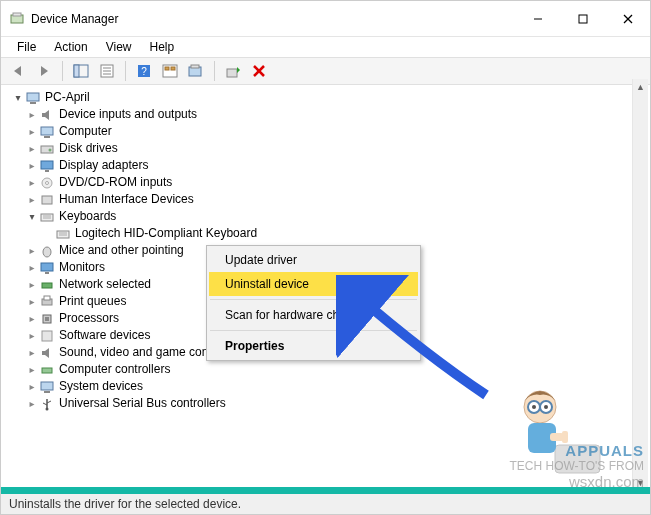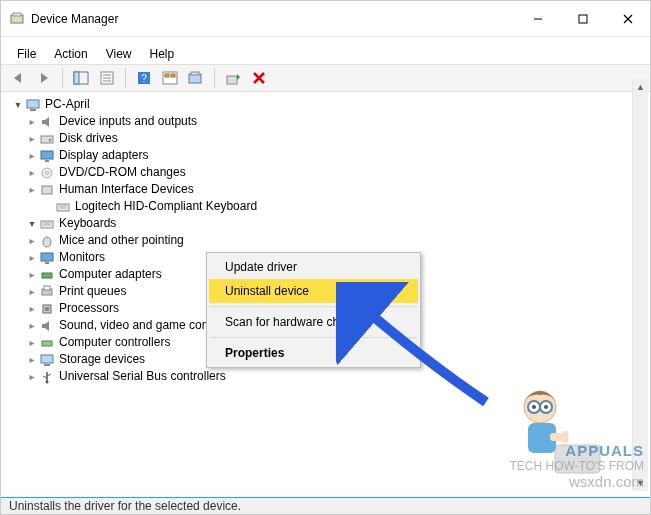--- a/index.html
+++ b/index.html
@@ -30,21 +30,20 @@
     font-family: "Segoe UI Symbol", sans-serif;
     font-size: 10px;
   }
   .menubar {
     height: 20px;
     display: flex;
     align-items: center;
     padding-left: 8px;
     gap: 2px;
     background: #fff;
-    margin-top: 7px;
   }
   .menubar .menu-item { padding: 2px 8px; font-size: 12px; }
   .toolbar {
     height: 28px;
     display: flex;
     align-items: center;
     padding-left: 6px;
     gap: 4px;
     background: #f5f5f5;
     border-top: 1px solid #e0e0e0;
@@ -107,25 +106,25 @@
   .cm-item {
     padding: 5px 16px;
   }
   .cm-item.highlight { background: #fde047; }
   .cm-item.bold { font-weight: 600; }
   .cm-sep { height: 1px; background: #d8d8d8; margin: 3px 1px; }
 
   .statusbar {
     position: absolute;
     left: 0; right: 0; bottom: 0;
-    height: 17px;
+    height: 27px;
     display: flex; align-items: center;
     padding-left: 8px;
     background: #f0f0f0;
-    border-top: 1px solid #14b8a6;
+    border-top: 7px solid #14b8a6;
     font-size: 12px;
     color: #333;
   }
 
   .arrow-annotation {
     position: absolute;
     left: 335px;
     top: 190px;
     pointer-events: none;
   }
@@ -274,20 +273,30 @@
     <div class="tree-row lvl1">
       <span class="arrow right"></span>
       <span class="dicon">
           <svg width="14" height="14">
             <polygon points="2,5 5,5 9,2 9,12 5,9 2,9" fill="#888"></polygon>
           </svg>
         </span>
       <span class="dlabel">Device inputs and outputs</span>
     </div>
 
+    <div class="tree-row lvl1">
+      <span class="arrow right"></span>
+      <span class="dicon">
+          <svg width="14" height="14">
+            <rect x="1" y="2" width="12" height="8" fill="#bcd6ee" stroke="#5a7aa0"></rect>
+            <rect x="4" y="11" width="6" height="2" fill="#888"></rect>
+          </svg>
+        </span>
+      <span class="dlabel">Computer</span>
+    </div>
 
     <div class="tree-row lvl1">
       <span class="arrow right"></span>
       <span class="dicon">
           <svg width="14" height="14">
             <rect x="1" y="4" width="12" height="7" fill="#ddd" stroke="#888"></rect>
             <circle cx="10" cy="8" r="1.5" fill="#7a7"></circle>
           </svg>
         </span>
       <span class="dlabel">Disk drives</span>
@@ -305,55 +314,55 @@
     </div>
 
     <div class="tree-row lvl1">
       <span class="arrow right"></span>
       <span class="dicon">
           <svg width="14" height="14">
             <circle cx="7" cy="7" r="5" fill="#eee" stroke="#aaa"></circle>
             <circle cx="7" cy="7" r="1.5" fill="#fff" stroke="#aaa"></circle>
           </svg>
         </span>
-      <span class="dlabel">DVD/CD-ROM changes</span>
+      <span class="dlabel">DVD/CD-ROM inputs</span>
     </div>
 
     <div class="tree-row lvl1">
       <span class="arrow right"></span>
       <span class="dicon">
           <svg width="14" height="14">
             <rect x="2" y="3" width="10" height="8" fill="#ddd" stroke="#888"></rect>
           </svg>
         </span>
       <span class="dlabel">Human Interface Devices</span>
     </div>
 
-    <div class="tree-row lvl2">
-      <span class="arrow none"></span>
+    <div class="tree-row lvl1">
+      <span class="arrow down"></span>
       <span class="dicon">
           <svg width="14" height="14">
             <rect x="1" y="4" width="12" height="7" fill="#eee" stroke="#888"></rect>
             <line x1="3" y1="6" x2="11" y2="6" stroke="#aaa"></line>
             <line x1="3" y1="8" x2="11" y2="8" stroke="#aaa"></line>
           </svg>
         </span>
-      <span class="dlabel">Logitech HID-Compliant Keyboard</span>
-    </div>
-
-    <div class="tree-row lvl1">
-      <span class="arrow down"></span>
+      <span class="dlabel">Keyboards</span>
+    </div>
+
+    <div class="tree-row lvl2">
+      <span class="arrow none"></span>
       <span class="dicon">
           <svg width="14" height="14">
             <rect x="1" y="4" width="12" height="7" fill="#eee" stroke="#888"></rect>
             <line x1="3" y1="6" x2="11" y2="6" stroke="#aaa"></line>
             <line x1="3" y1="8" x2="11" y2="8" stroke="#aaa"></line>
           </svg>
         </span>
-      <span class="dlabel">Keyboards</span>
+      <span class="dlabel">Logitech HID-Compliant Keyboard</span>
     </div>
 
     <div class="tree-row lvl1">
       <span class="arrow right"></span>
       <span class="dicon">
           <svg width="14" height="14">
             <ellipse cx="7" cy="8" rx="4" ry="5" fill="#ddd" stroke="#888"></ellipse>
           </svg>
         </span>
       <span class="dlabel">Mice and other pointing</span>
@@ -370,21 +379,21 @@
       <span class="dlabel">Monitors</span>
     </div>
 
     <div class="tree-row lvl1">
       <span class="arrow right"></span>
       <span class="dicon">
           <svg width="14" height="14">
             <rect x="2" y="5" width="10" height="5" fill="#6ab06a" stroke="#3a803a"></rect>
           </svg>
         </span>
-      <span class="dlabel">Computer adapters</span>
+      <span class="dlabel">Network selected</span>
     </div>
 
     <div class="tree-row lvl1">
       <span class="arrow right"></span>
       <span class="dicon">
           <svg width="14" height="14">
             <rect x="2" y="4" width="10" height="6" fill="#ccc" stroke="#888"></rect>
             <rect x="4" y="1" width="6" height="4" fill="#fff" stroke="#888"></rect>
           </svg>
         </span>
@@ -395,20 +404,29 @@
       <span class="arrow right"></span>
       <span class="dicon">
           <svg width="14" height="14">
             <rect x="3" y="3" width="8" height="8" fill="#ccc" stroke="#666"></rect>
             <rect x="5" y="5" width="4" height="4" fill="#888"></rect>
           </svg>
         </span>
       <span class="dlabel">Processors</span>
     </div>
 
+    <div class="tree-row lvl1">
+      <span class="arrow right"></span>
+      <span class="dicon">
+          <svg width="14" height="14">
+            <rect x="2" y="2" width="10" height="10" fill="#e6e6e6" stroke="#999"></rect>
+          </svg>
+        </span>
+      <span class="dlabel">Software devices</span>
+    </div>
 
     <div class="tree-row lvl1">
       <span class="arrow right"></span>
       <span class="dicon">
           <svg width="14" height="14">
             <polygon points="2,5 5,5 9,2 9,12 5,9 2,9" fill="#888"></polygon>
           </svg>
         </span>
       <span class="dlabel">Sound, video and game controllers</span>
     </div>
@@ -424,21 +442,21 @@
     </div>
 
     <div class="tree-row lvl1">
       <span class="arrow right"></span>
       <span class="dicon">
           <svg width="14" height="14">
             <rect x="1" y="2" width="12" height="8" fill="#bcd6ee" stroke="#5a7aa0"></rect>
             <rect x="4" y="11" width="6" height="2" fill="#888"></rect>
           </svg>
         </span>
-      <span class="dlabel">Storage devices</span>
+      <span class="dlabel">System devices</span>
     </div>
 
     <div class="tree-row lvl1">
       <span class="arrow right"></span>
       <span class="dicon">
           <svg width="14" height="14">
             <line x1="7" y1="2" x2="7" y2="12" stroke="#555" stroke-width="1.5"></line>
             <circle cx="7" cy="12" r="1.5" fill="#555"></circle>
             <line x1="7" y1="6" x2="11" y2="4" stroke="#555"></line>
             <line x1="7" y1="8" x2="3" y2="6" stroke="#555"></line>

